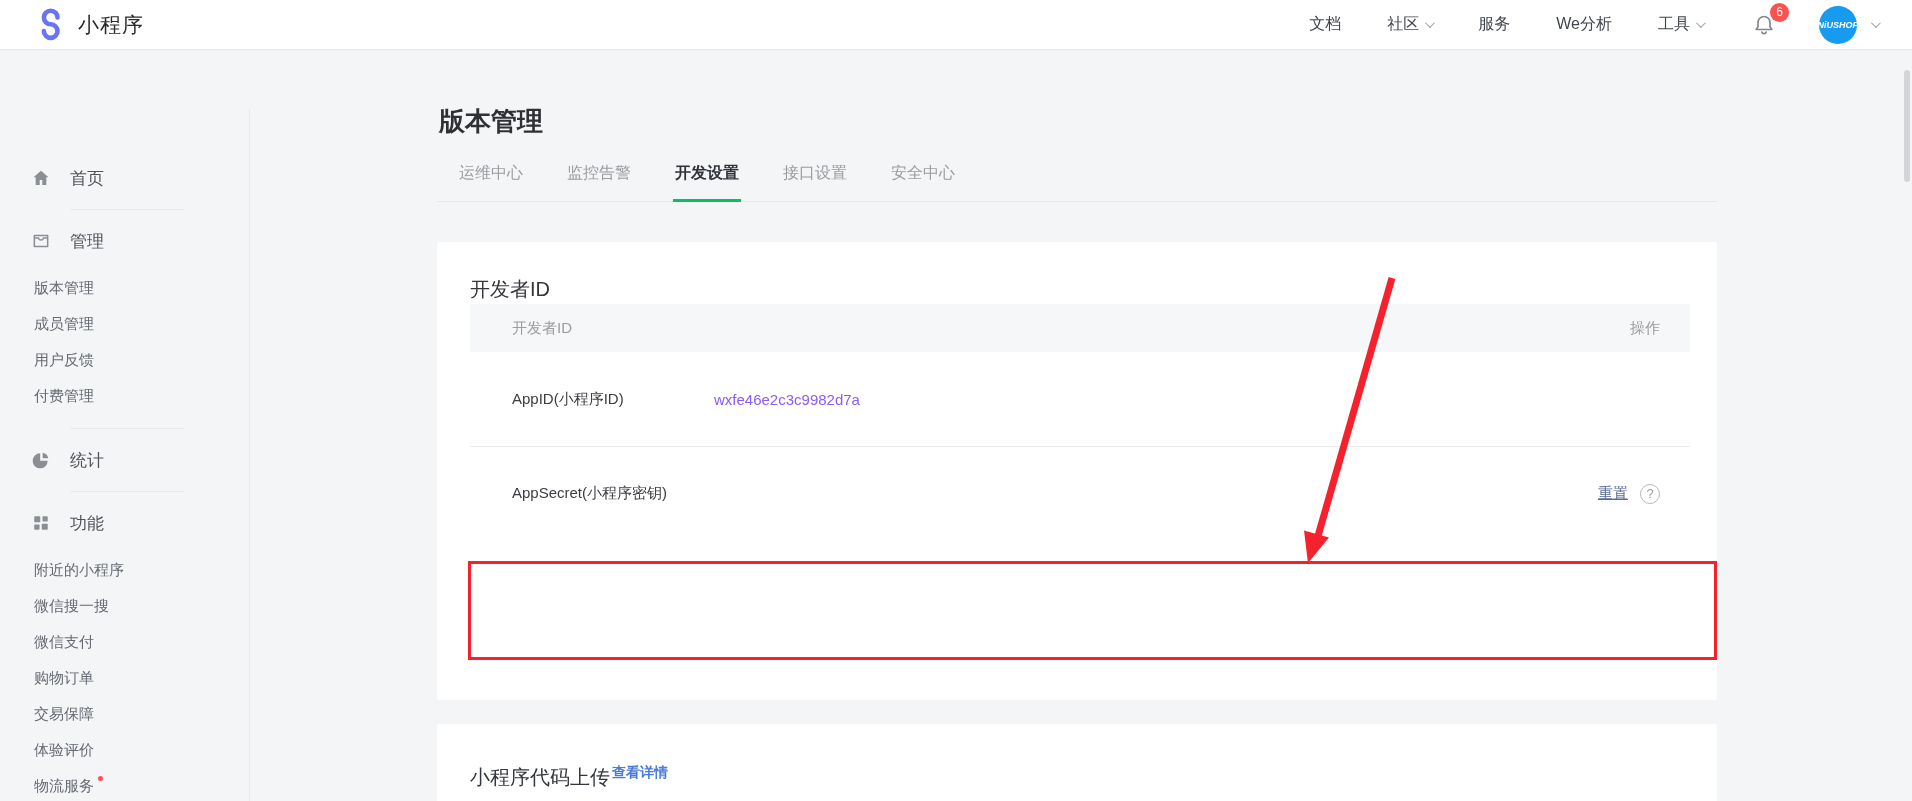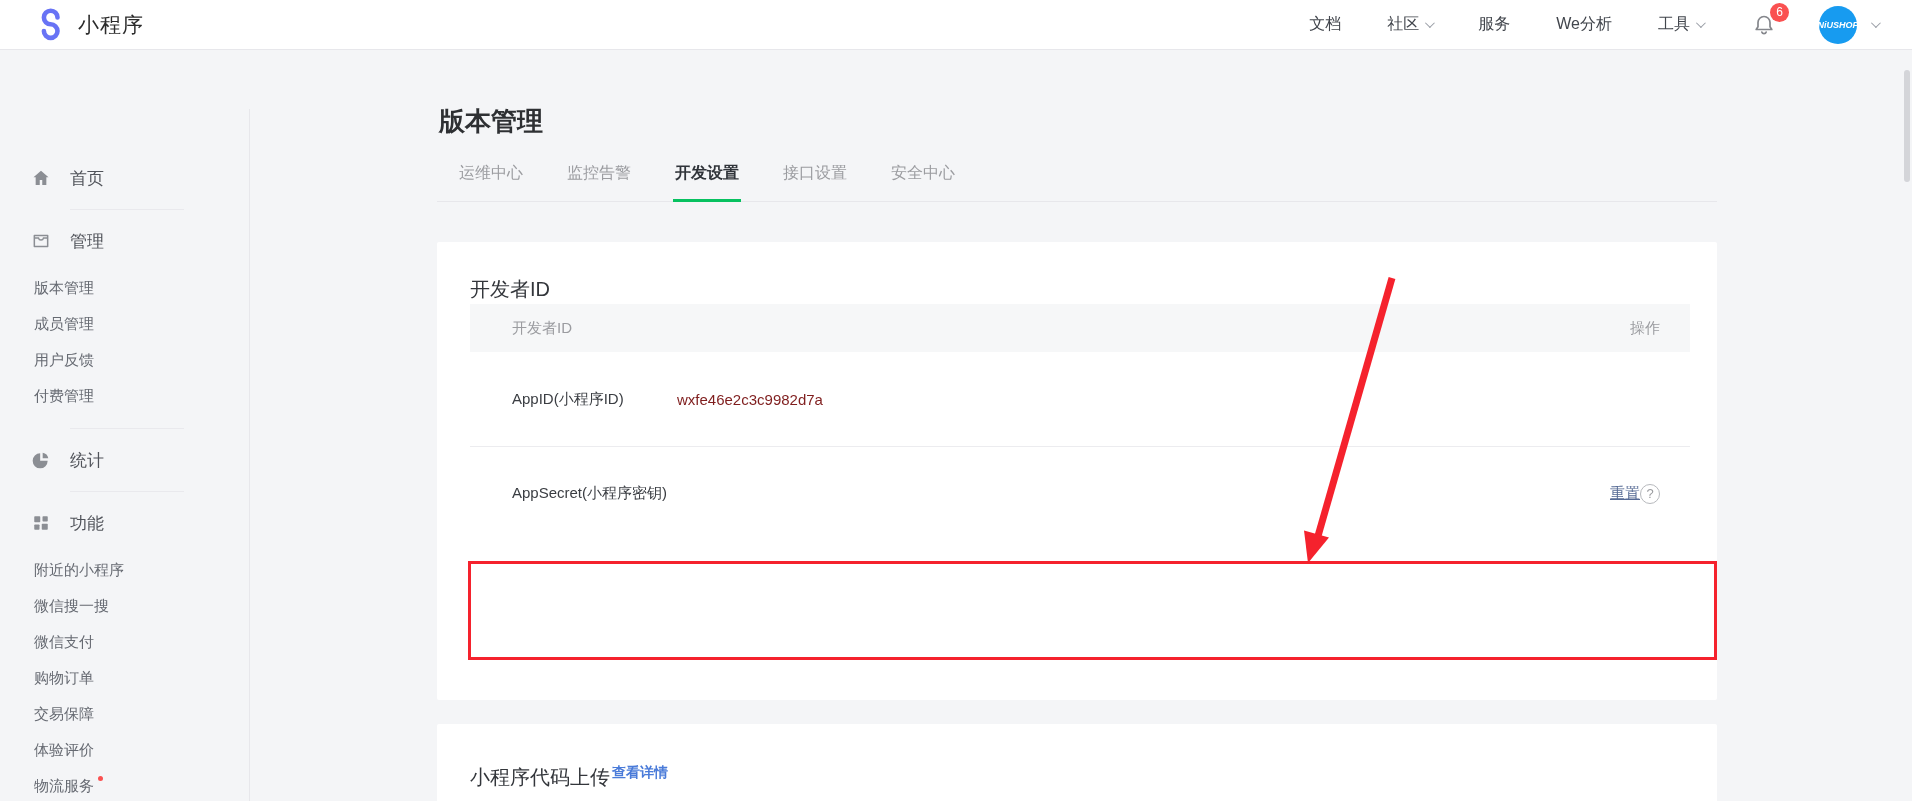--- a/index.html
+++ b/index.html
@@ -37,22 +37,22 @@
   .tab { font-size:16px; color:#9b9ca0; padding:10px 2px 15px; cursor:pointer; }
   .tab.active { color:#30343a; font-weight:600; border-bottom:3px solid #07c160; margin-bottom:-1px; }
 
   .card { background:#fff; border-radius:2px; }
   .card-dev { margin-top:40px; height:458px; padding:0 27px 0 33px; }
   .card-title { padding-top:34px; font-size:20px; font-weight:500; color:#33363b; height:62px; }
   .thead { margin-top:0; height:48px; background:#f6f7f8; display:flex; align-items:center; justify-content:space-between; padding:0 30px 0 42px; font-size:15px; color:#9b9ca0; }
   .trow { height:94px; display:flex; align-items:center; padding:0 30px 0 42px; font-size:15px; }
   .trow + .trow { border-top:1px solid #ececef; }
   .row-label { width:165px; color:#3a3d42; }
-  .row-value { flex:1; color:#7f1d1d; }
-  .row-actions { display:flex; align-items:center; }
+  .row-value { flex:1; color:#8b5cf6;margin-left:37px; }
+  .row-actions { display:flex; align-items:center; gap:12px; }
   .link { color:#576b95; cursor:pointer; }
   .link.u { text-decoration:underline; }
   .help-circle { width:20px; height:20px; border:1px solid #b7b9bd; border-radius:50%; color:#9b9ca0; font-size:13px; display:flex; align-items:center; justify-content:center; cursor:pointer; }
   .toggle { width:42px; height:23px; border-radius:12px; background:#07c160; position:relative; cursor:pointer; }
   .toggle .knob { position:absolute; top:2px; right:2px; width:19px; height:19px; border-radius:50%; background:#fff; }
 
   .card-upload { margin-top:24px; height:120px; padding:40px 27px 0 33px; }
   .upload-line { display:flex; align-items:flex-start; gap:12px; }
   .upload-title { font-size:20px; font-weight:500; color:#33363b; }
   .upload-desc { font-size:14px; color:#9b9ca0; }

